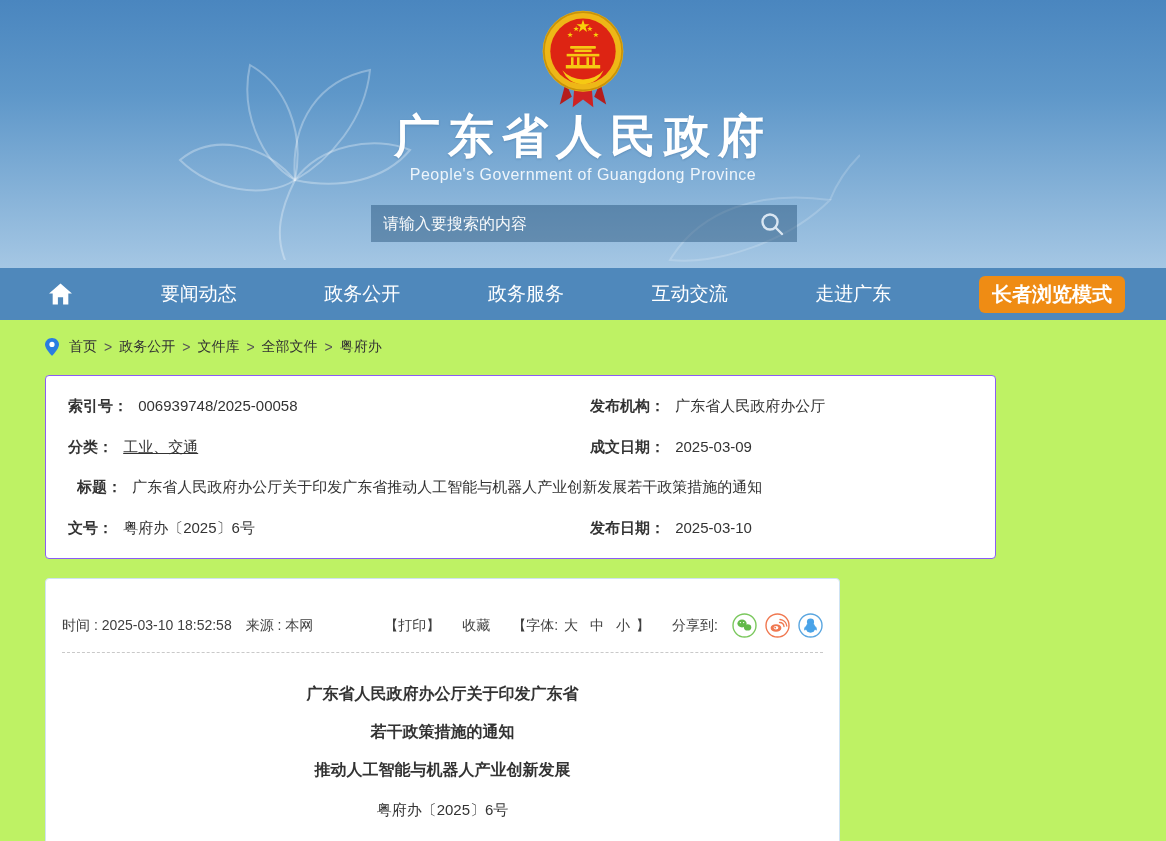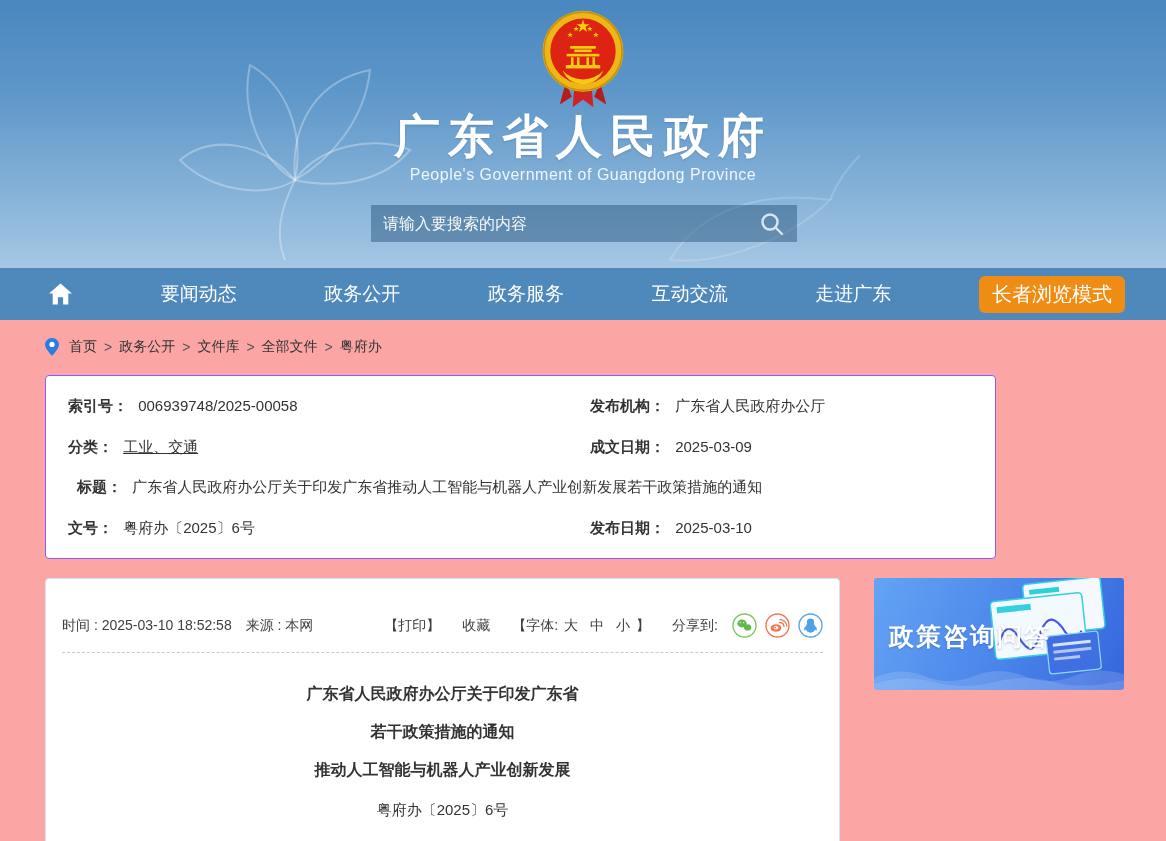--- a/index.html
+++ b/index.html
@@ -1,18 +1,18 @@
 <!DOCTYPE html>
 <html><head>
 <meta charset="utf-8">
 <style>
   * { margin:0; padding:0; box-sizing:border-box; }
   html,body { background:#fff; }
   body { font-family:"Liberation Sans","DejaVu Sans",sans-serif; color:#333; }
-  .page { position:relative; width:1166px; height:841px; overflow:hidden; background:#fca5a5; }
+  .page { position:relative; width:1166px; height:841px; overflow:hidden; background:#bef264; }
 
   
   .header {
     position:absolute; left:0; top:0; width:1166px; height:268px;
     background:linear-gradient(180deg,#4a86bf 0%,#5e97c9 35%,#86b2d8 72%,#a5c7e4 100%);
   }
   .flower { position:absolute; pointer-events:none; }
   .emblem { position:absolute; left:540px; top:8px; }
   .site-title {
     position:absolute; left:0; top:106px; width:100%;
@@ -39,21 +39,21 @@
     position:absolute; left:0; top:268px; width:1166px; height:52px; background:#4f88bb;
   }
   .nav-inner {
     height:100%; display:flex; align-items:center; justify-content:space-between;
     padding:0 41px 0 48px;
   }
   .nav-link { color:#fff; font-size:19px; text-decoration:none; cursor:pointer; }
   .nav-home { display:flex; align-items:center; cursor:pointer; }
   .elder-btn {
     background:#ef8c14; color:#fff; border:none; border-radius:6px;
-    font-size:20px; font-weight:normal; padding:5px 13px; cursor:pointer; font-family:inherit;text-align:center;
+    font-size:20px; font-weight:bold; padding:5px 13px; cursor:pointer; font-family:inherit;text-align:center;
   }
 
   
   .breadcrumb {
     position:absolute; left:45px; top:338px; display:flex; align-items:center;
     font-size:14px; color:#333;
   }
   .breadcrumb .pin { margin-right:10px; display:flex; }
   .crumb { color:#333; text-decoration:none; cursor:pointer; }
   .crumb-sep { margin:0 7px; color:#555; }
@@ -286,35 +286,14 @@
     <div class="dotted-sep"></div>
 
     <div class="article-title">
       <div class="t-line">广东省人民政府办公厅关于印发广东省</div>
       <div class="t-line">若干政策措施的通知</div>
       <div class="t-line">推动人工智能与机器人产业创新发展</div>
     </div>
     <div class="doc-number">粤府办〔2025〕6号</div>
   </div>
 
-  <div class="policy-banner">
-    <svg class="banner-art" width="145" height="112" viewBox="0 0 145 112">
-      <g transform="rotate(-6 70 50)">
-        <rect x="48" y="4" width="78" height="52" rx="4" fill="rgba(255,255,255,0.95)" stroke="#35d0e0" stroke-width="1.5"></rect>
-        <rect x="54" y="10" width="30" height="5" fill="#2bd3d8"></rect>
-        <rect x="54" y="19" width="20" height="4" fill="#cfe3f5"></rect>
-        <rect x="14" y="18" width="92" height="58" rx="4" fill="#f2f9ff" stroke="#35d0e0" stroke-width="1.5"></rect>
-        <rect x="20" y="24" width="34" height="6" fill="#35d0e0"></rect>
-        <path d="M18 62 C26 42 32 42 40 58 C48 74 54 72 62 52 C70 36 78 40 86 56 C92 66 98 64 102 56" fill="none" stroke="#4a5ae0" stroke-width="2.2"></path>
-        <rect x="66" y="58" width="52" height="38" rx="3" fill="#3f6fe2" stroke="#8fd9ee" stroke-width="1.2"></rect>
-        <rect x="72" y="66" width="38" height="3" fill="rgba(255,255,255,0.8)"></rect>
-        <rect x="72" y="73" width="38" height="3" fill="rgba(255,255,255,0.6)"></rect>
-        <rect x="72" y="80" width="26" height="3" fill="rgba(255,255,255,0.6)"></rect>
-      </g>
-    </svg>
-    <svg style="position:absolute;left:0;bottom:0;" width="250" height="30" viewBox="0 0 250 30">
-      <path d="M0 18 Q25 6 50 16 T100 16 T150 16 T200 16 T250 14 V30 H0 Z" fill="rgba(255,255,255,0.14)"></path>
-      <path d="M0 24 Q30 14 60 22 T120 22 T180 22 T250 20 V30 H0 Z" fill="rgba(255,255,255,0.12)"></path>
-    </svg>
-    <span class="banner-title">政策咨询问答</span>
-  </div>
 
 </div>
 
 </body></html>

